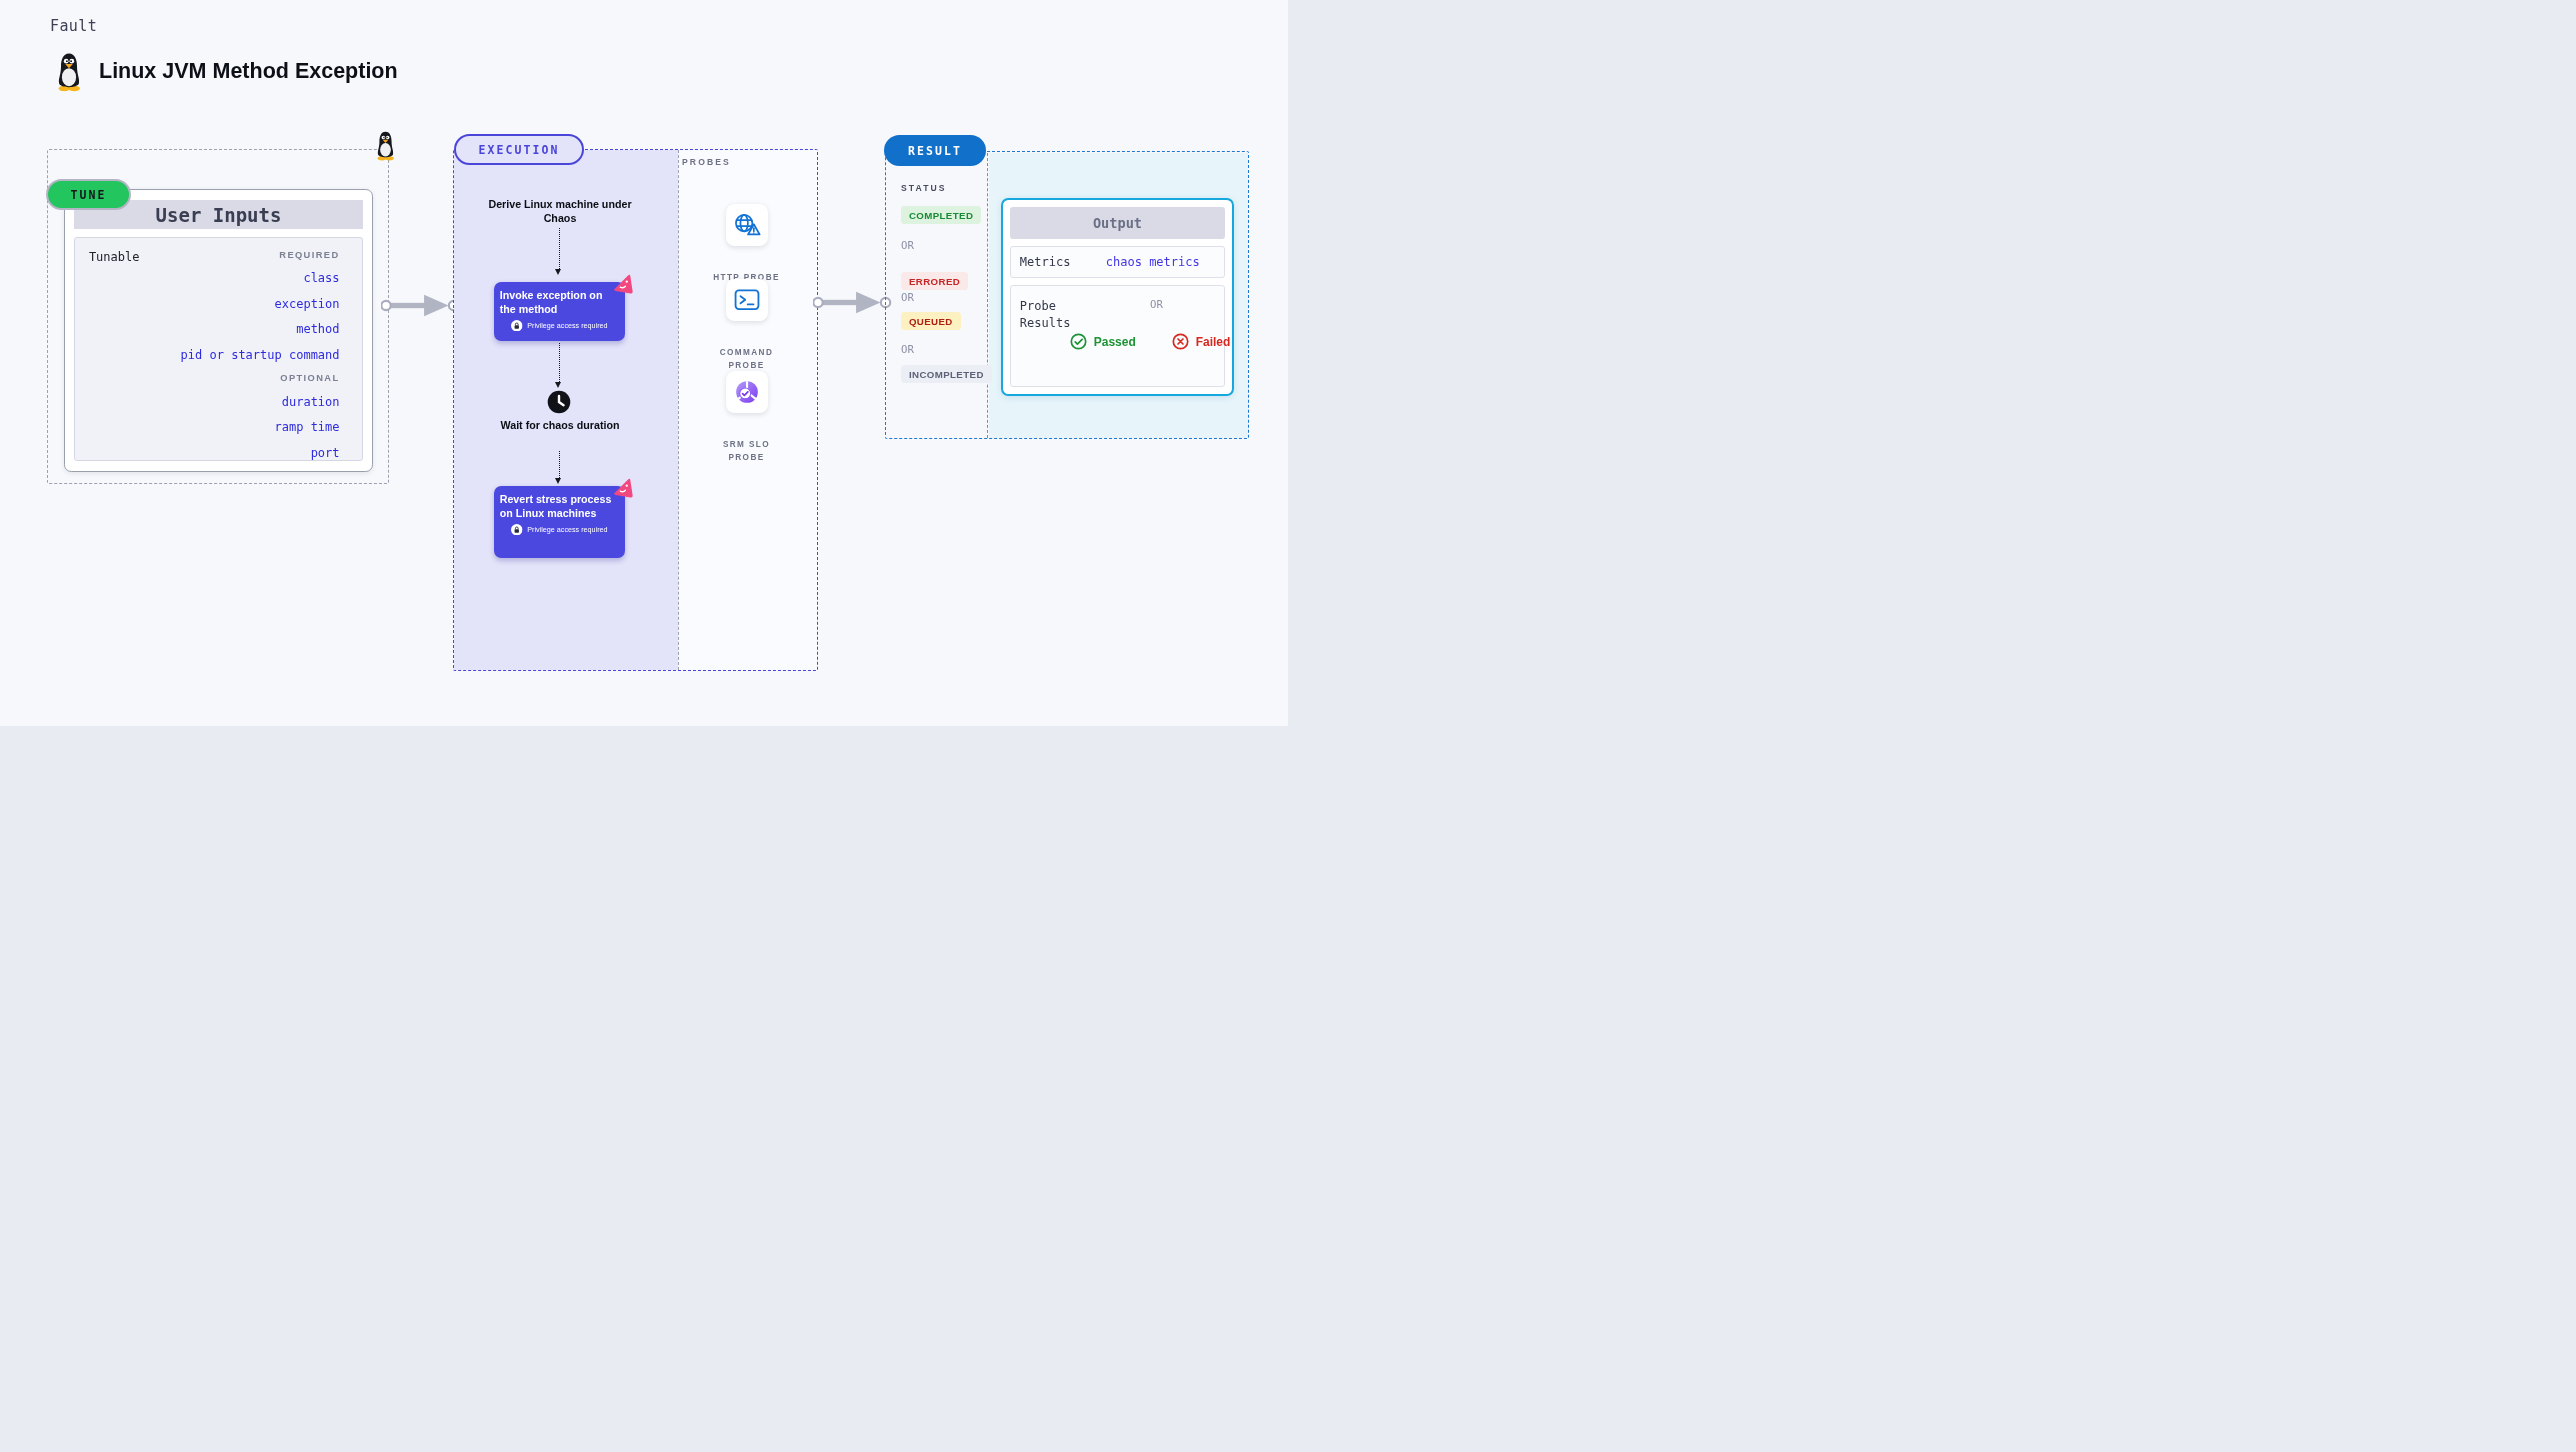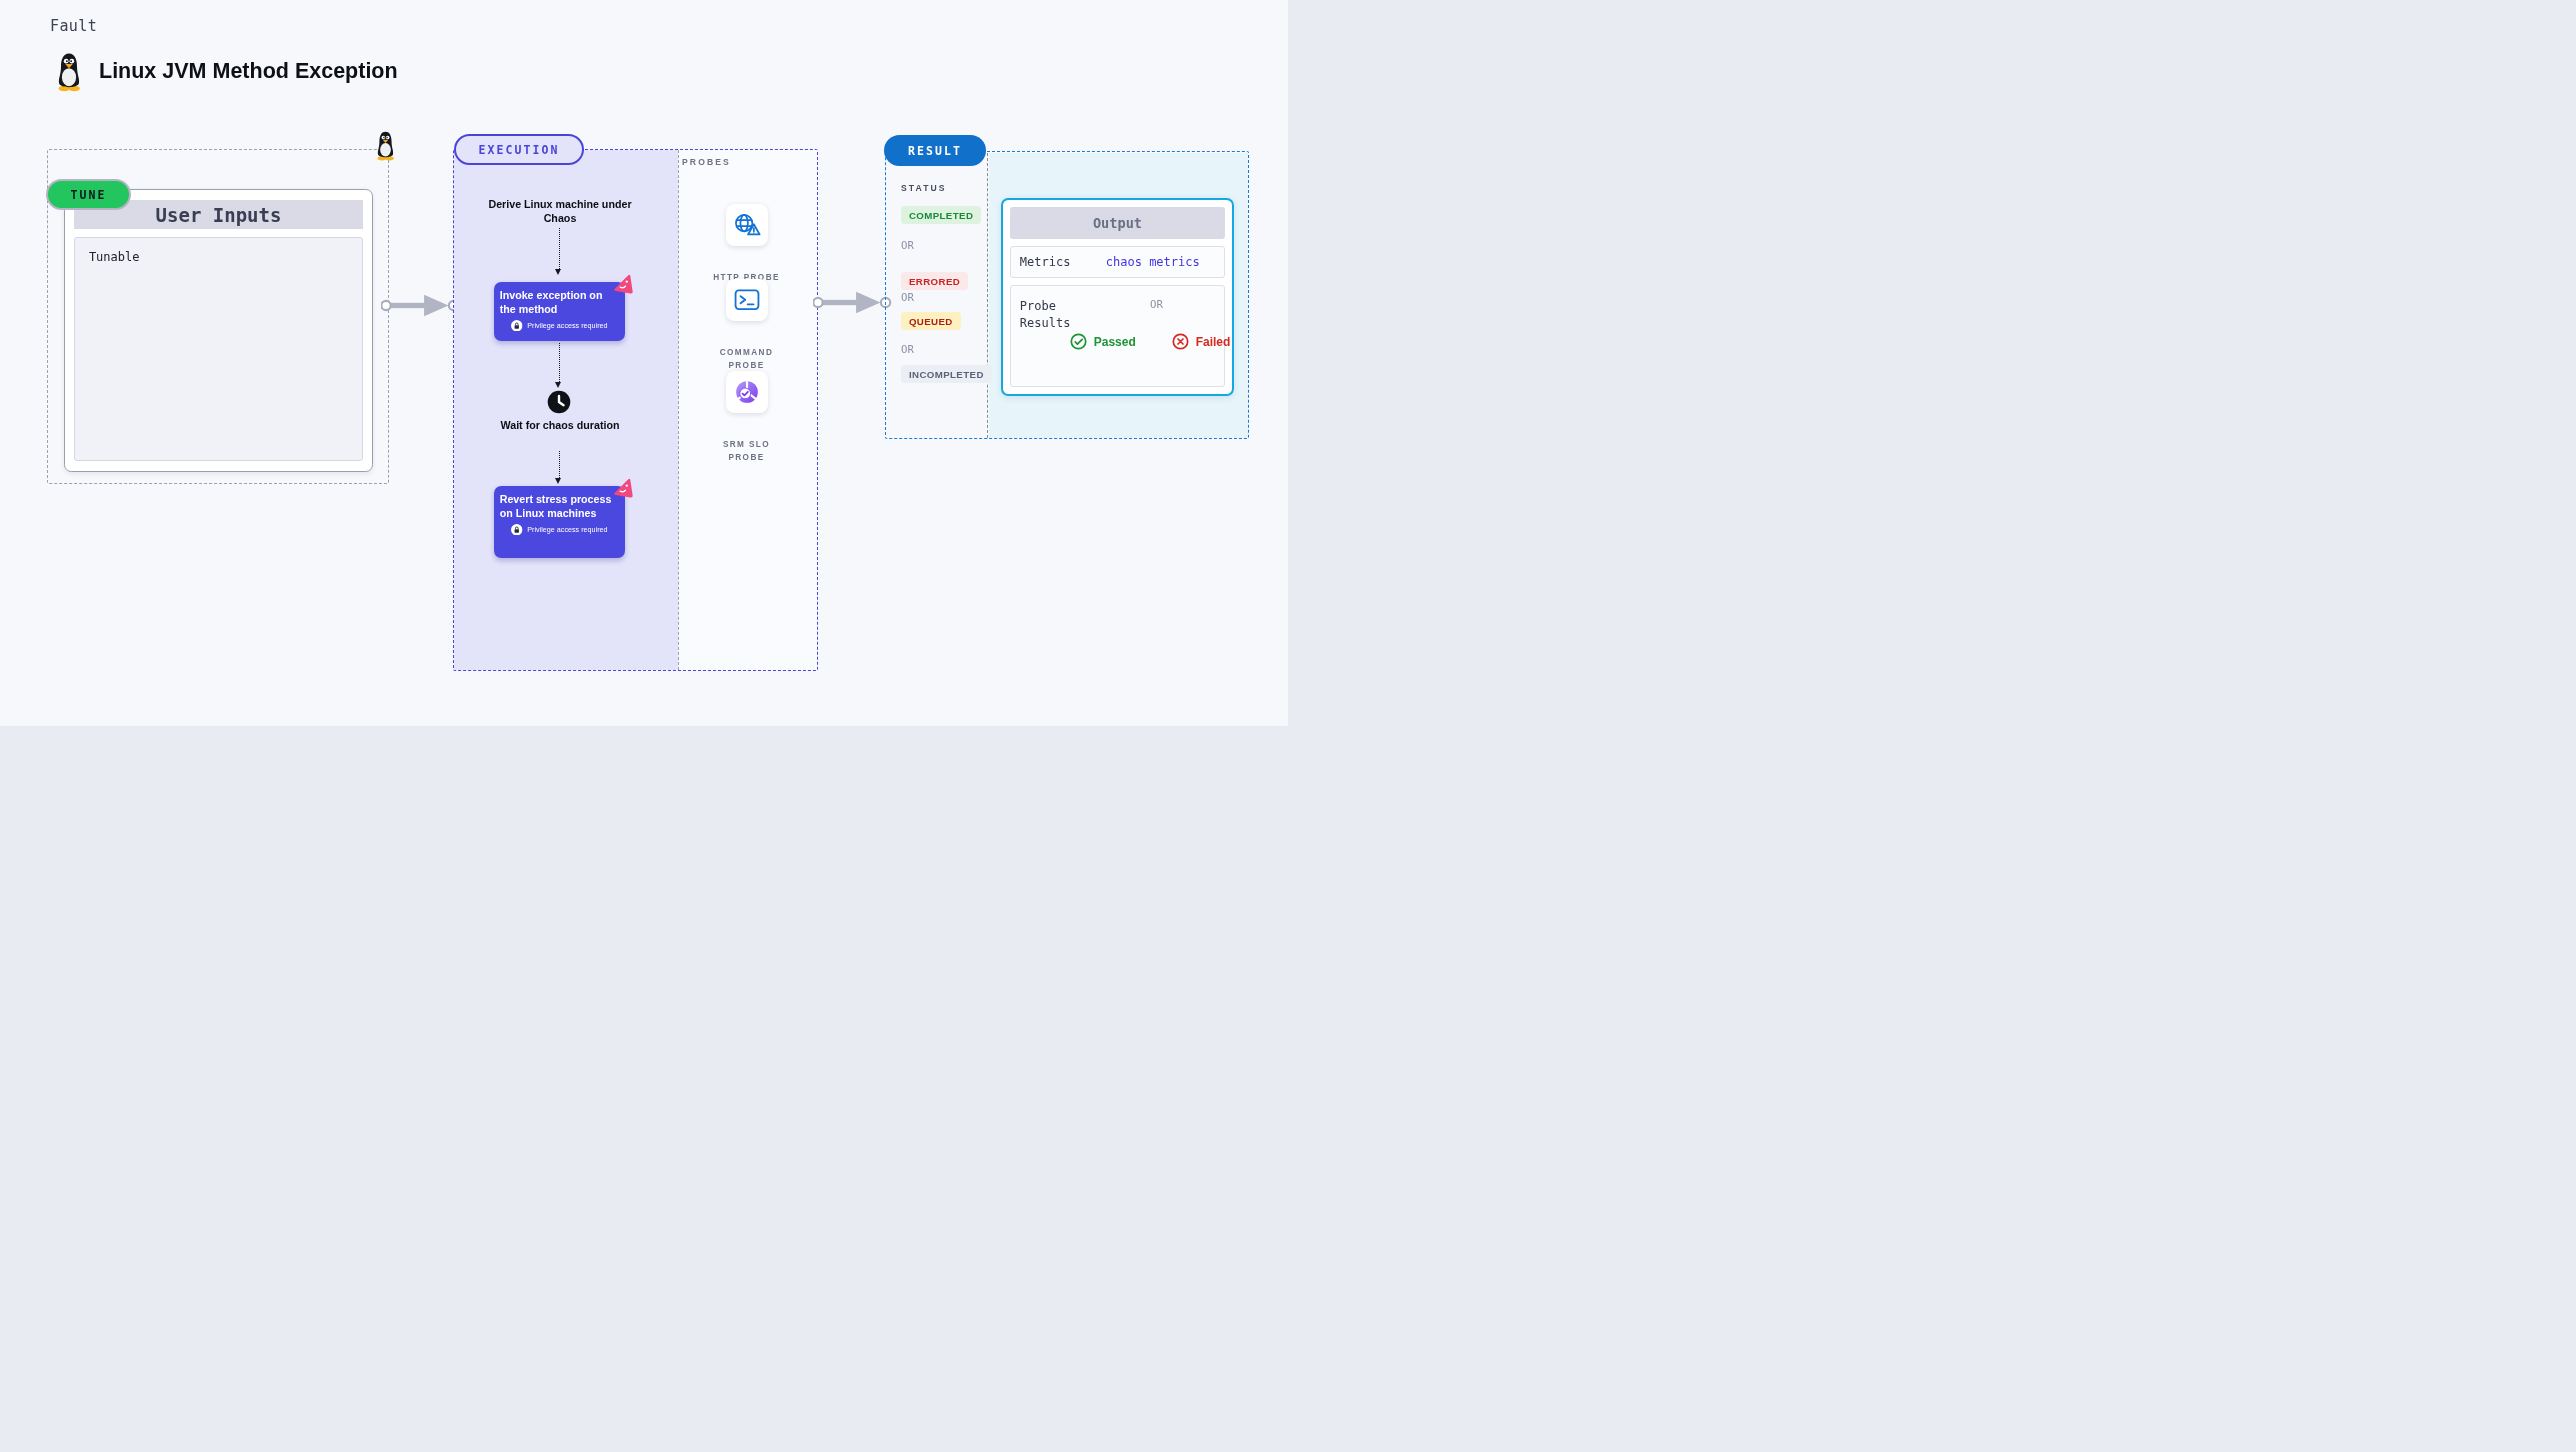--- a/index.html
+++ b/index.html
@@ -191,20 +191,31 @@
   <div class="tune-box"></div>
   <div class="pill pill-tune">TUNE</div>
   <svg class="tux-small" viewBox="0 0 32 44" width="23" height="31.5">
       <use href="#tux"></use>
     </svg>
 
   <div class="ui-card">
     <div class="ui-head mono">User Inputs</div>
     <div class="ui-panel">
       <div class="tunable-label mono">Tunable</div>
+      <div class="tun-col">
+        <div class="req-label">REQUIRED</div>
+        <div class="tun-link mono">class</div>
+        <div class="tun-link mono">exception</div>
+        <div class="tun-link mono">method</div>
+        <div class="tun-link mono">pid or startup command</div>
+        <div class="req-label">OPTIONAL</div>
+        <div class="tun-link mono">duration</div>
+        <div class="tun-link mono">ramp time</div>
+        <div class="tun-link mono">port</div>
+      </div>
     </div>
   </div>
 
   <svg class="conn" style="left:381px; top:291px; width:79px; height:29px" viewBox="0 0 110 40" width="79" height="29">
       <use href="#harrow"></use>
     </svg>
 
   <div class="exec-box">
     <div class="exec-lavender"></div>
     <div class="probes-area"></div>

